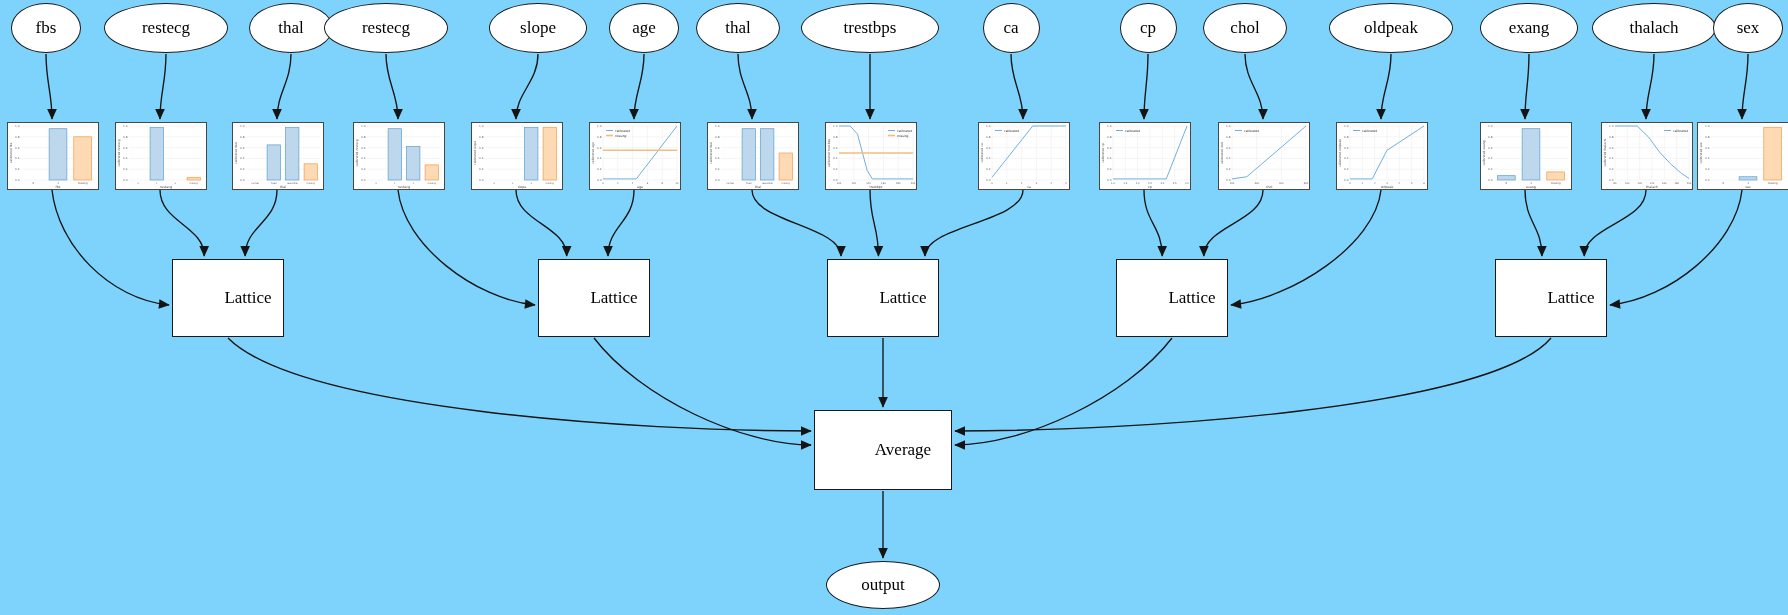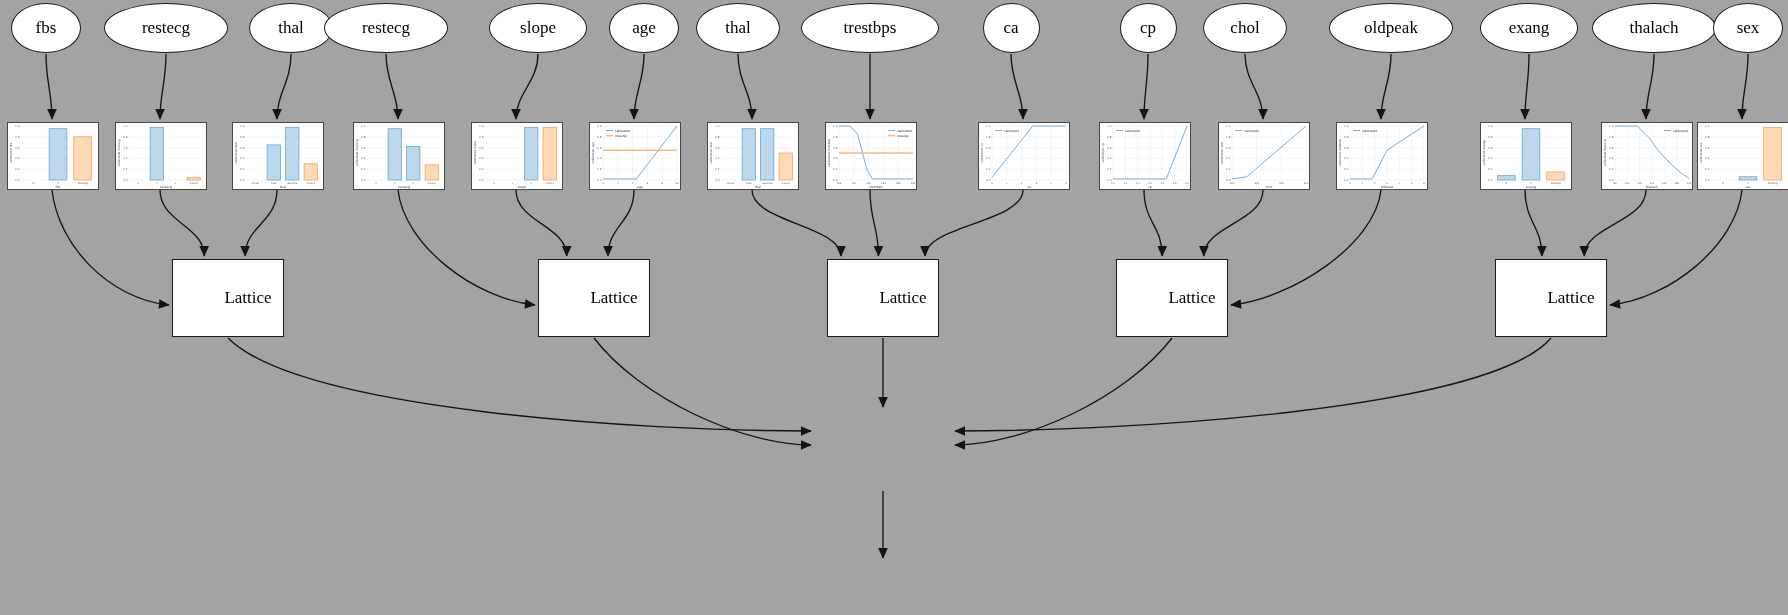--- a/index.html
+++ b/index.html
@@ -1,19 +1,19 @@
 <!DOCTYPE html>
 <html><head>
 <meta charset="utf-8">
 <style>
   html,body{margin:0;padding:0;background:#ffffff;}
   #canvas{
     position:relative;
     width:1788px;height:615px;
-    background:#a3a3a3;
+    background:#7dd3fc;
     font-family:"Liberation Serif", serif;
     overflow:hidden;
   }
   #edge-layer{
     position:absolute;left:0;top:0;width:1788px;height:615px;
     z-index:5;pointer-events:none;
   }
   .ellipse-node{
     position:absolute;
     border:1.4px solid #1a1a1a;
@@ -553,14 +553,16 @@
         </svg>
       </div>
     </div>
 
   <div class="box-node" id="l0" style="left: 172px; top: 259px; width: 112px; height: 78px;">Lattice</div>
   <div class="box-node" id="l1" style="left: 538px; top: 259px; width: 112px; height: 78px;">Lattice</div>
   <div class="box-node" id="l2" style="left: 827px; top: 259px; width: 112px; height: 78px;">Lattice</div>
   <div class="box-node" id="l3" style="left: 1116px; top: 259px; width: 112px; height: 78px;">Lattice</div>
   <div class="box-node" id="l4" style="left: 1495px; top: 259px; width: 112px; height: 78px;">Lattice</div>
 
+  <div class="box-node" id="avg" style="left: 814px; top: 410px; width: 138px; height: 80px;">Average</div>
 
+  <div class="ellipse-node" id="out" style="left: 826px; top: 561px; width: 114px; height: 48px;">output</div>
 </div>
 
 </body></html>

